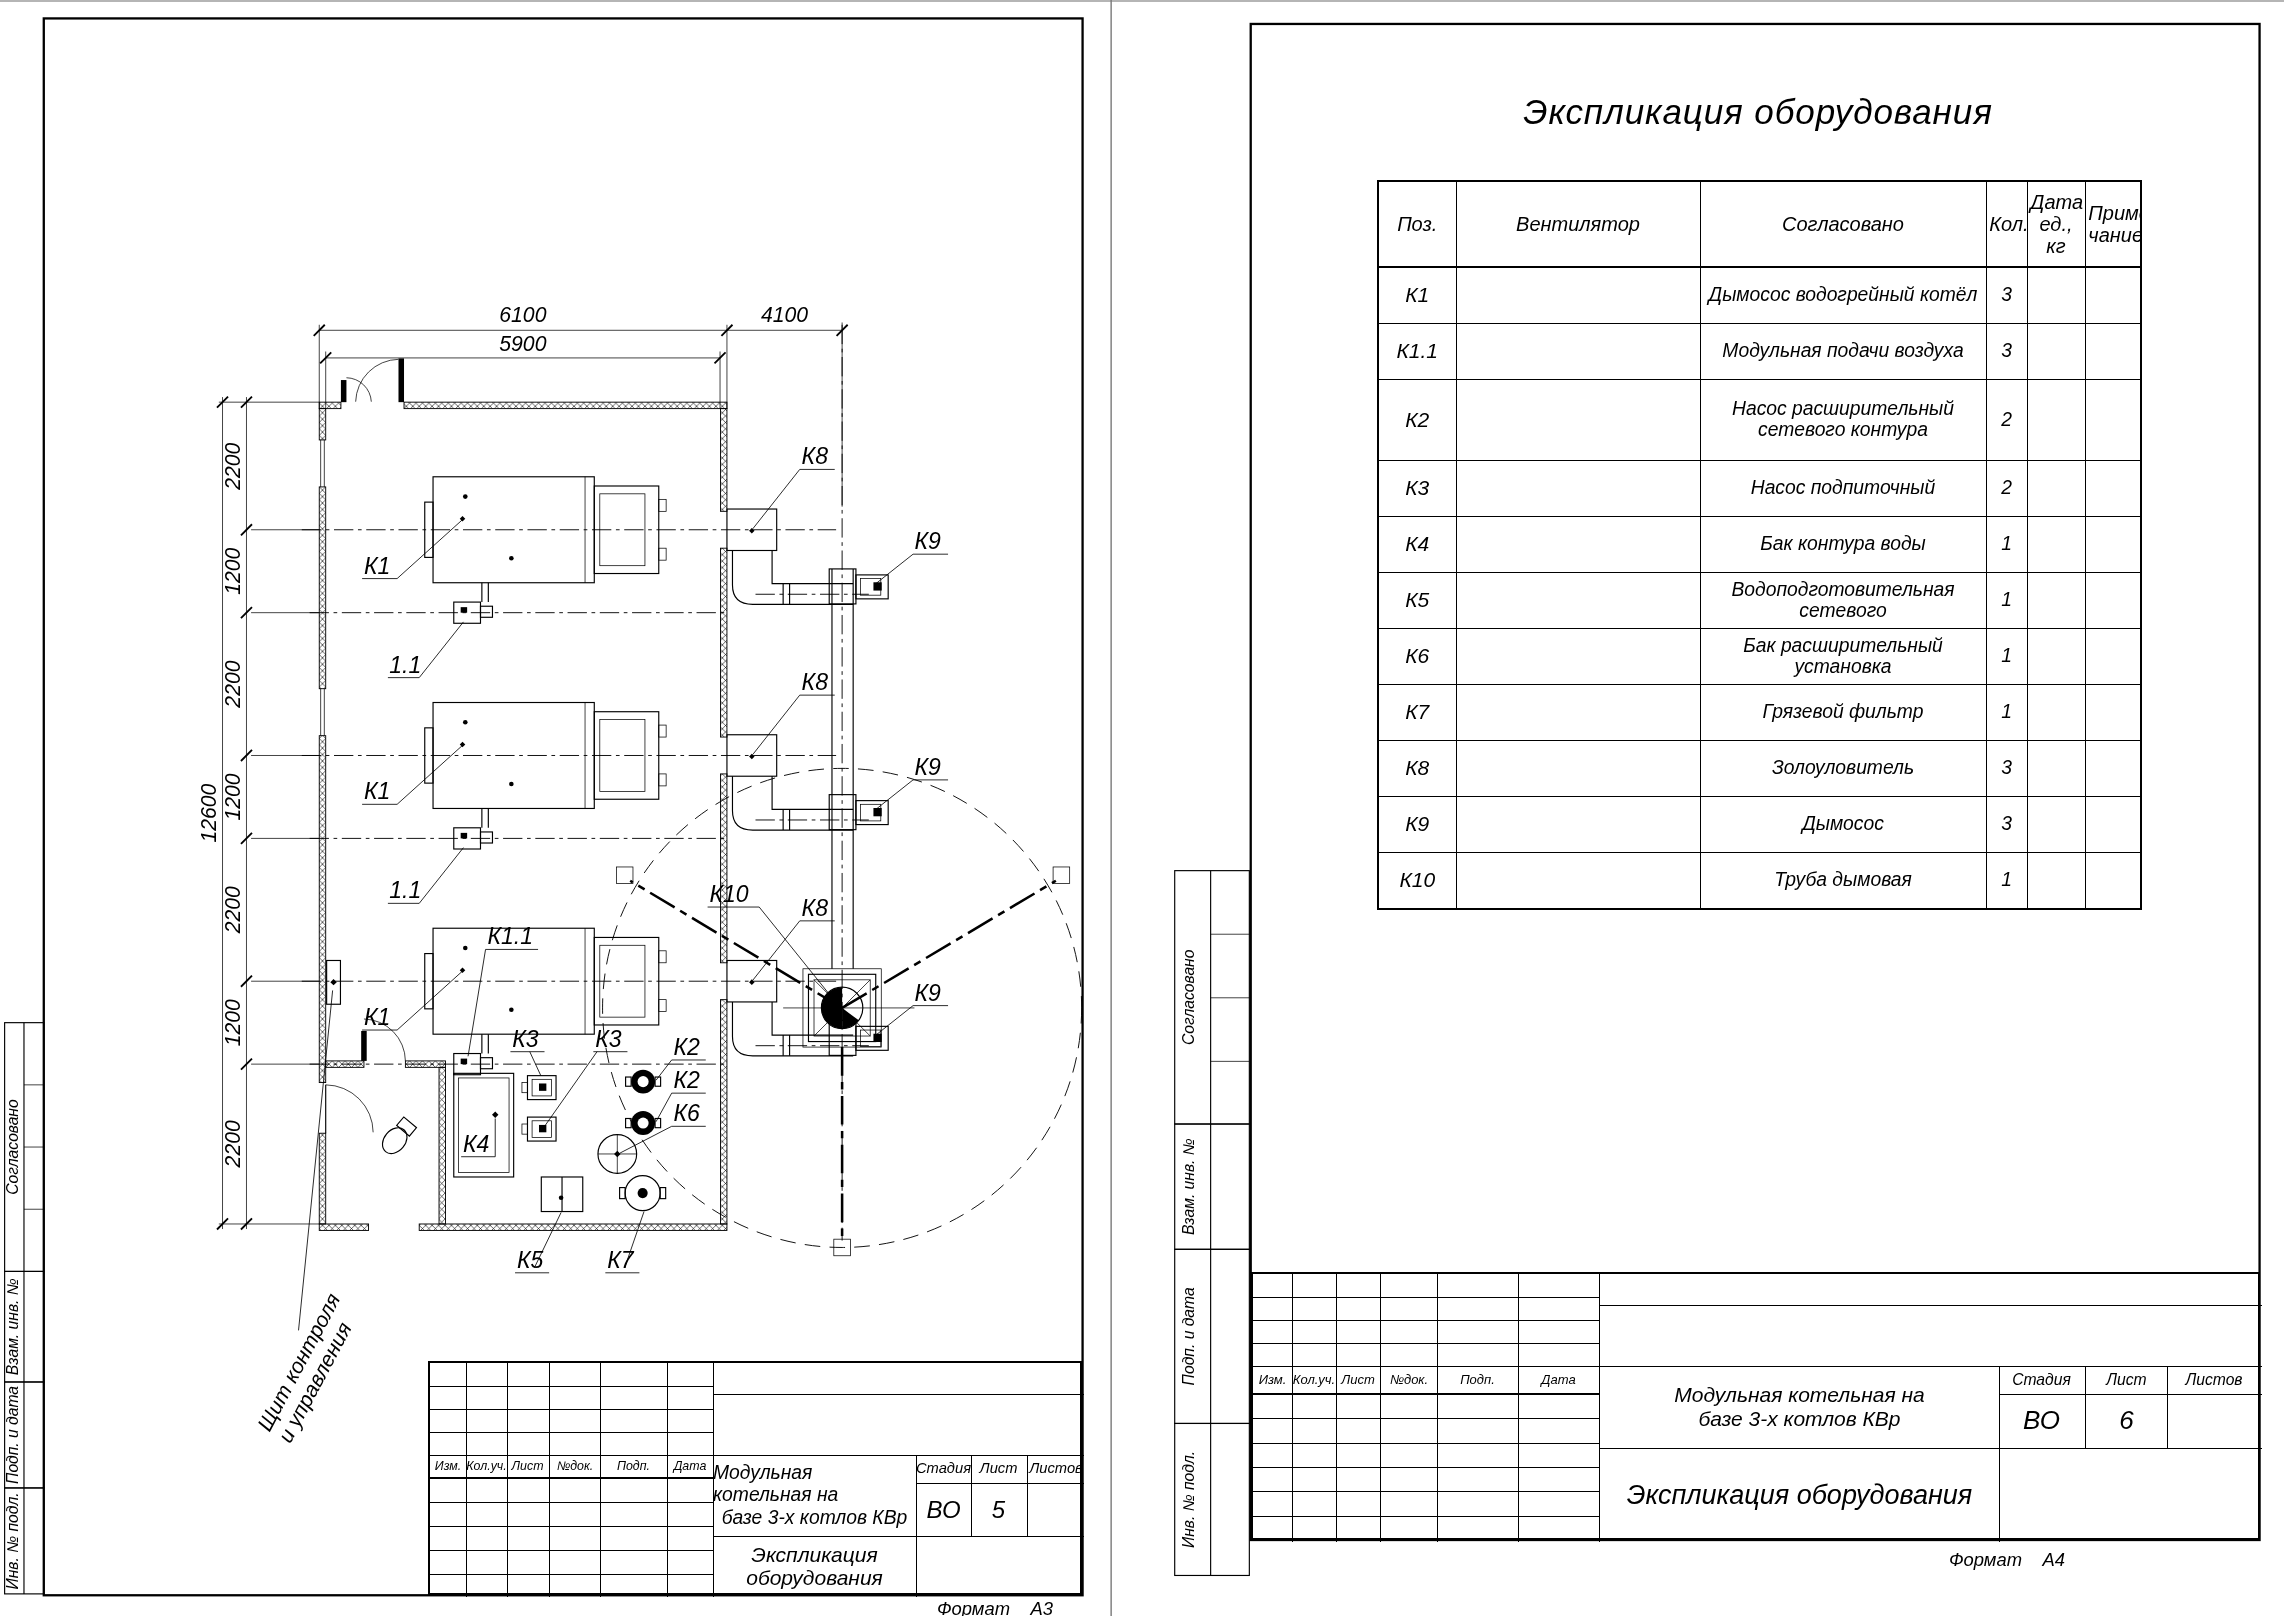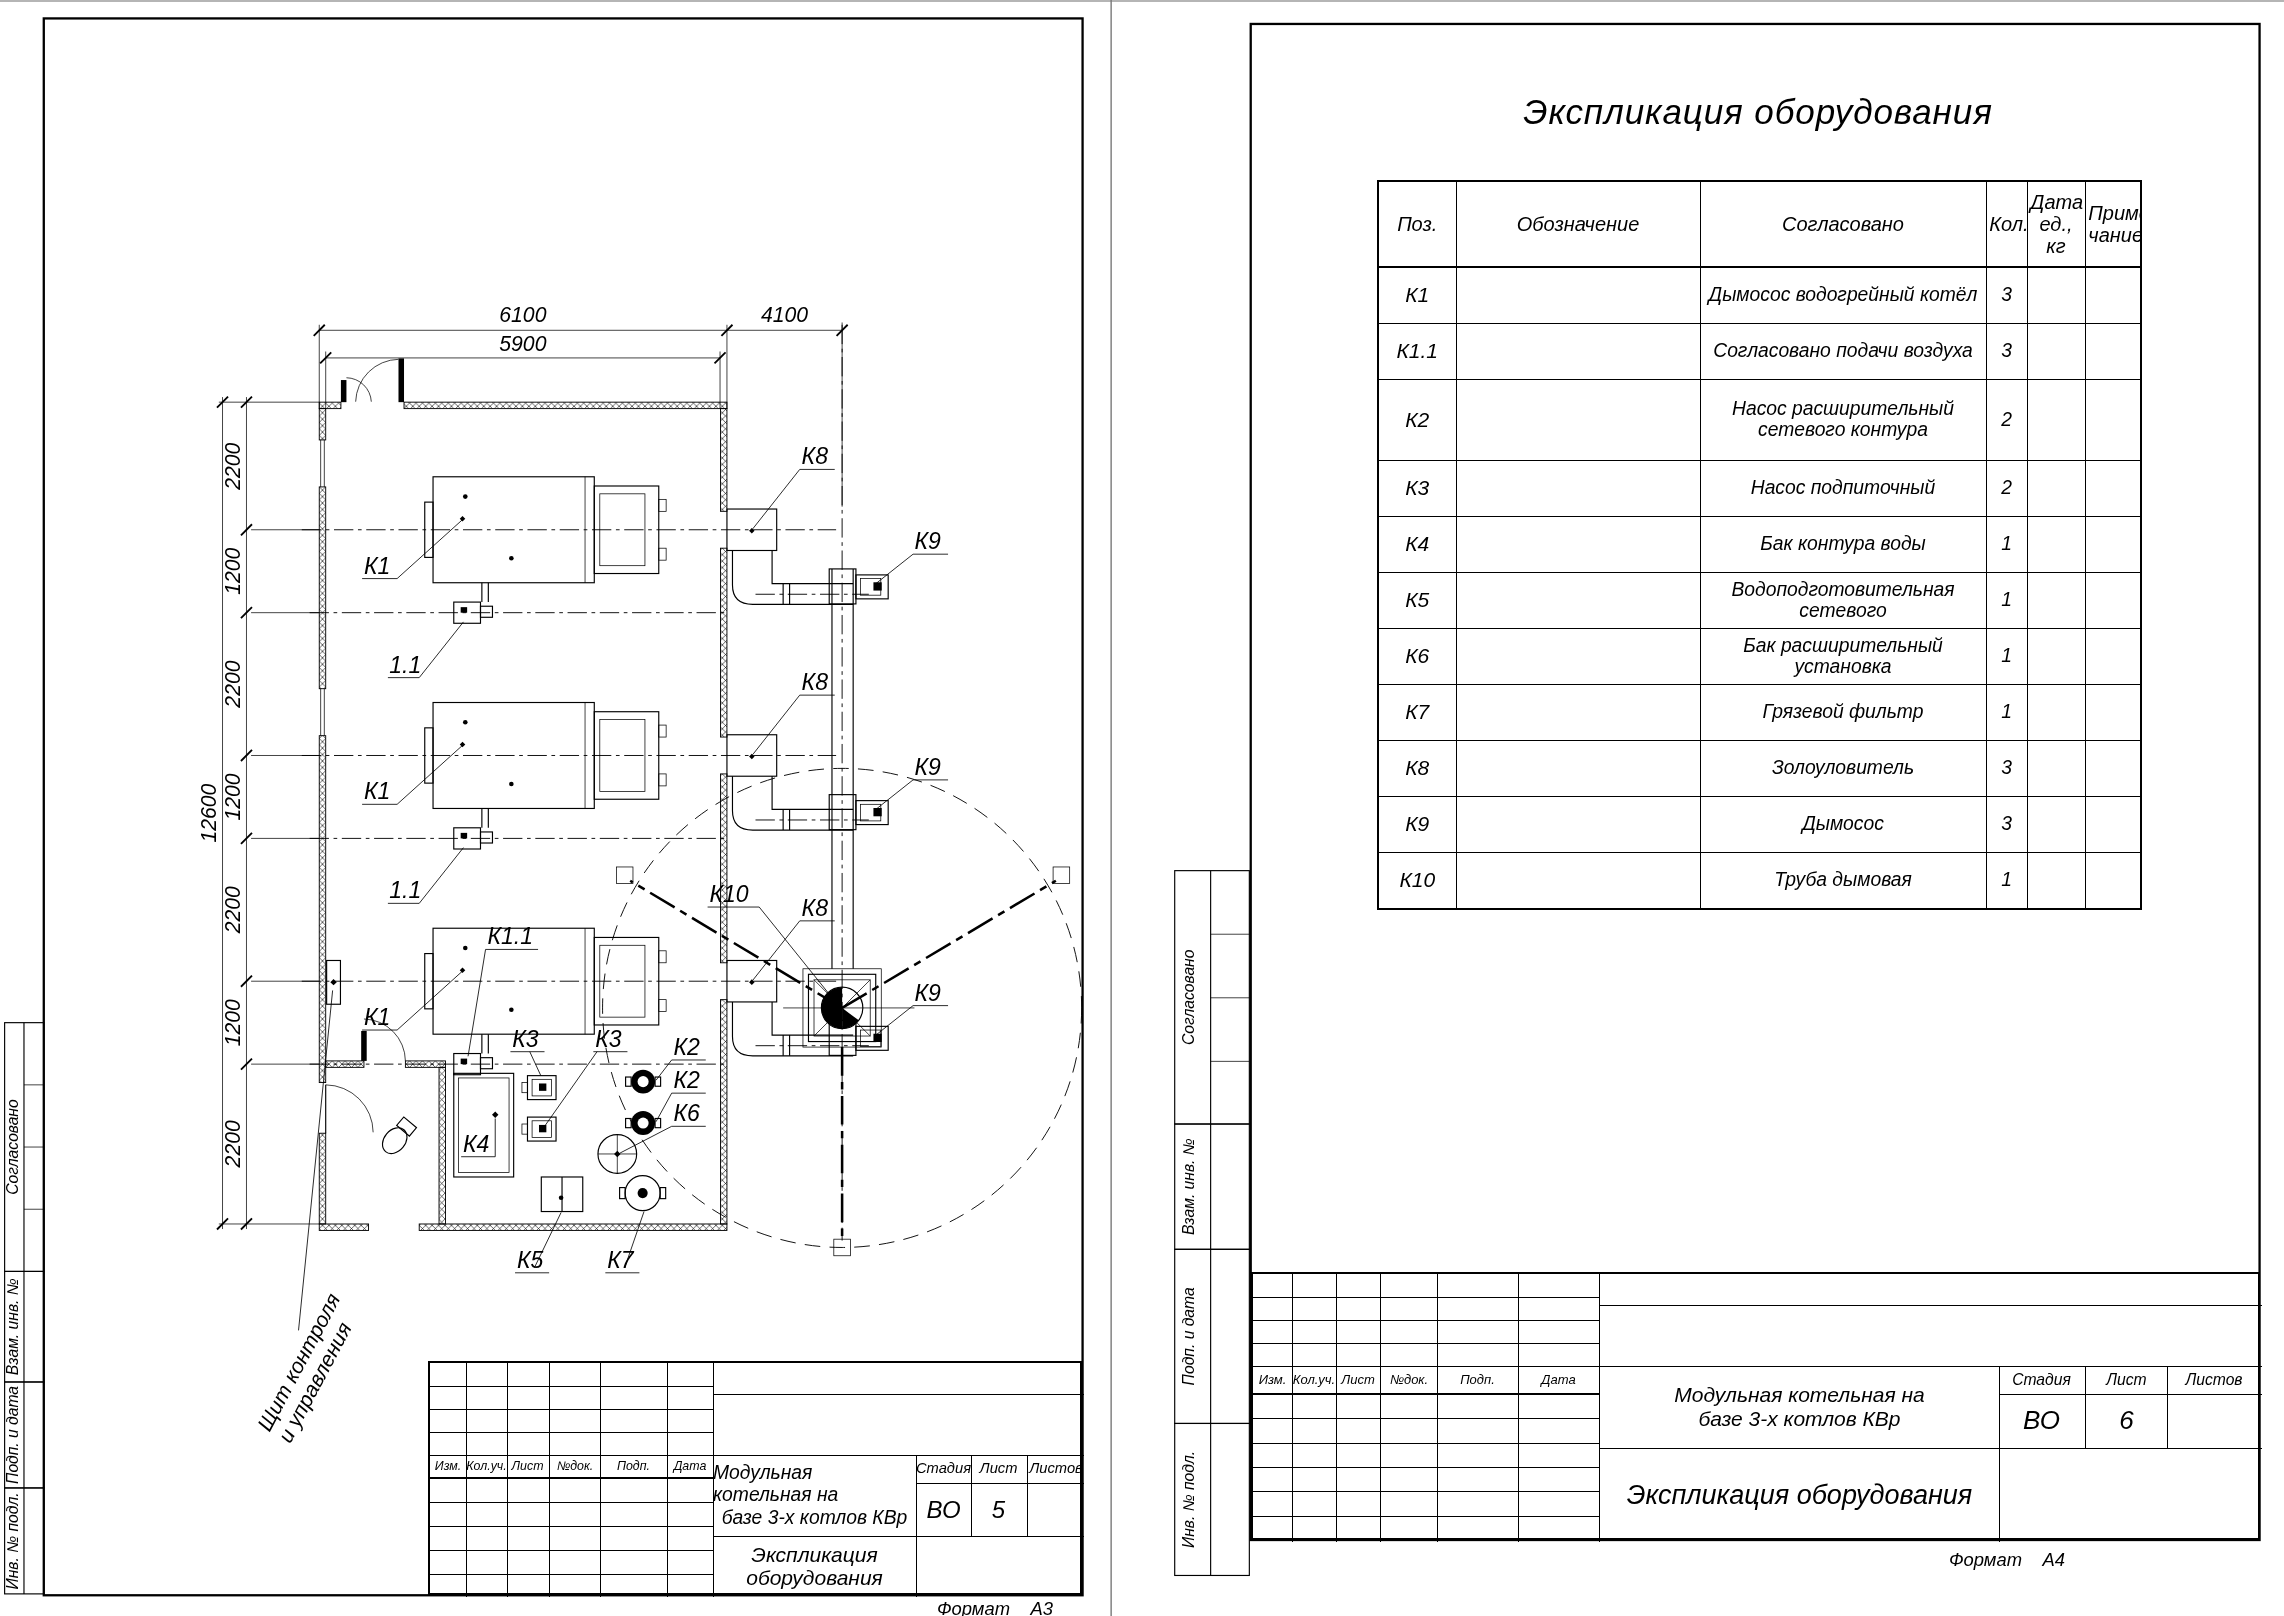--- a/index.html
+++ b/index.html
@@ -394,40 +394,40 @@
     <col style="width:78px">
         <col style="width:244px">
         <col style="width:286px">
     <col style="width:41px">
         <col style="width:58px">
         <col style="width:56px">
   </colgroup>
   <thead>
     <tr>
       <th>Поз.</th>
-      <th>Обозначение</th>
+      <th>Вентилятор</th>
       <th>Согласовано</th>
       <th>Кол.</th>
       <th>Дата ед., кг</th>
       <th>Приме- чание</th>
     </tr>
   </thead>
   <tbody>
     <tr>
           <td class="pos">К1</td>
           <td></td>
           <td>Дымосос водогрейный котёл</td>
           <td>3</td>
           <td></td>
           <td></td>
         </tr>
     <tr>
           <td class="pos">К1.1</td>
           <td></td>
-          <td>Согласовано подачи воздуха</td>
+          <td>Модульная подачи воздуха</td>
           <td>3</td>
           <td></td>
           <td></td>
         </tr>
     <tr style="height:81px">
           <td class="pos">К2</td>
           <td></td>
           <td>Насос расширительный сетевого контура</td>
           <td>2</td>
           <td></td>

